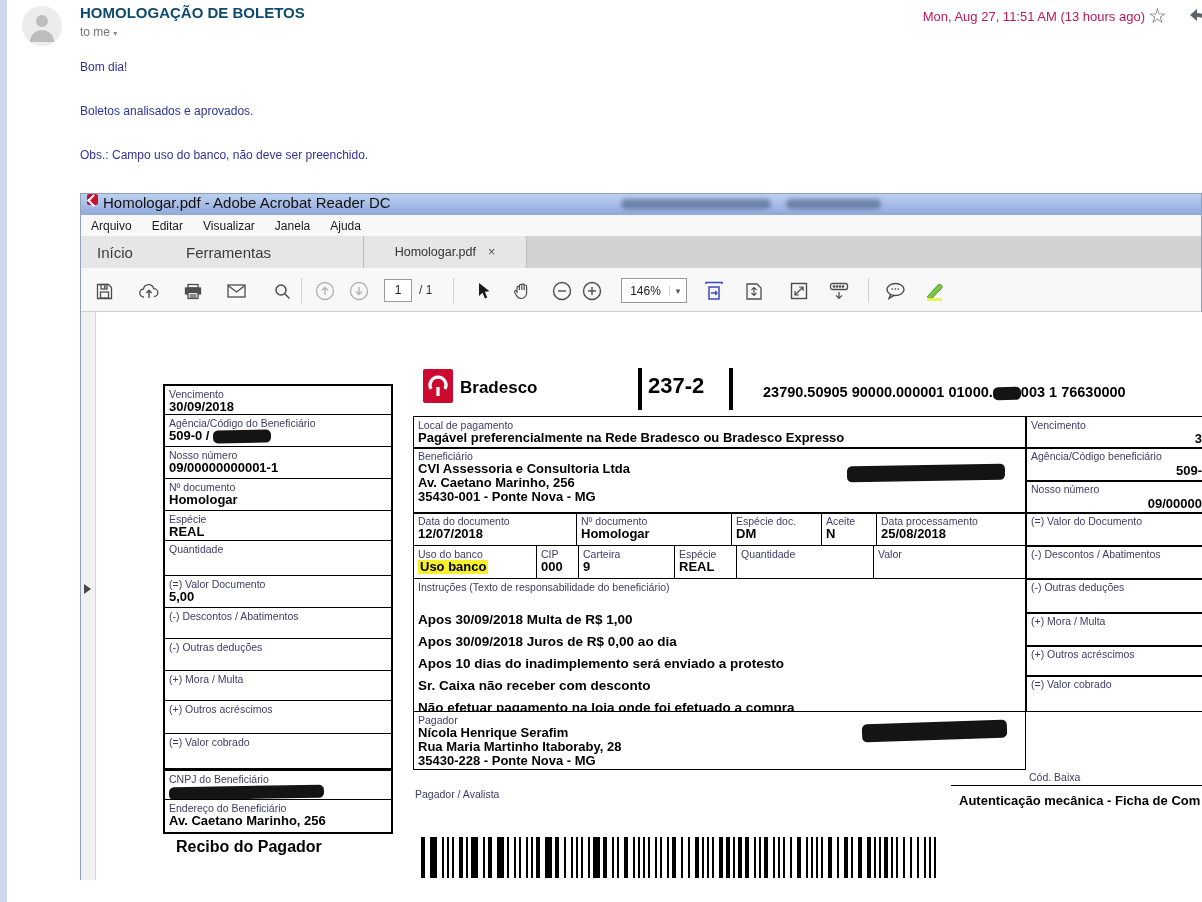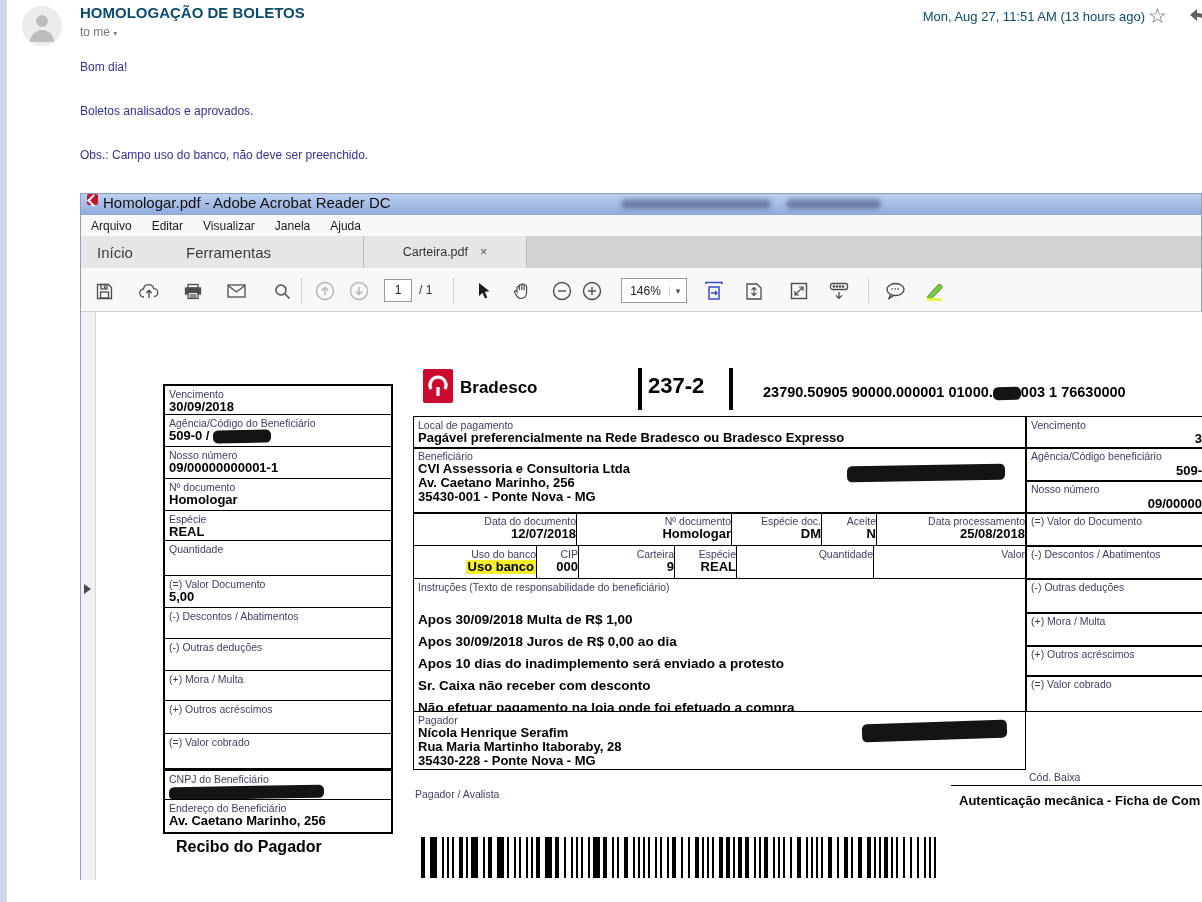--- a/index.html
+++ b/index.html
@@ -4,21 +4,21 @@
 <style>
   html,body{margin:0;padding:0;background:#fff;}
   #page{position:relative;width:1202px;height:902px;background:#fff;overflow:hidden;
         font-family:"Liberation Sans",sans-serif;}
   .abs{position:absolute;}
   
   #left-strip{left:0;top:0;width:7px;height:902px;background:#ccd9ec;}
   .avatar{left:22px;top:6px;width:40px;height:40px;border-radius:50%;background:#ececec;overflow:hidden;}
   .subject{left:80px;top:4px;font-size:15px;font-weight:bold;color:#0c4a6e;}
   .tome{left:80px;top:25px;font-size:12px;color:#757575;}
-  .edate{left:860px;top:9px;width:285px;text-align:right;font-size:13px;color:#0c4a6e;}
+  .edate{left:860px;top:9px;width:285px;text-align:right;font-size:13px;color:#be185d;}
   .star{left:1148px;top:4px;font-size:21px;color:#5f6368;cursor:pointer;}
   .reply-ic{left:1188px;top:8px;}
   .ebody{font-size:12px;color:#32329b;}
   
   #aw{left:80px;top:193px;width:1122px;height:687px;border:1px solid #8fa0bd;box-sizing:border-box;background:#fff;}
   #titlebar{left:0;top:0;width:100%;height:21px;background:linear-gradient(#bcd0f0,#8fa9da);
             display:flex;align-items:flex-start;font-size:15px;color:#101010;}
   .smudge{position:absolute;top:5px;height:10px;border-radius:5px;background:rgba(45,55,95,.45);filter:blur(2px);}
   #menubar{left:0;top:21px;width:100%;height:21px;background:#f8f8f8;display:flex;align-items:center;
            gap:20px;padding-left:10px;box-sizing:border-box;font-size:12px;color:#1a1a1a;}
@@ -46,21 +46,21 @@
         border-top:5px solid transparent;border-bottom:5px solid transparent;cursor:pointer;}
   
   .lbl{font-size:10.5px;color:#3d3d66;line-height:12px;padding:2px 0 0 4px;}
   .val{font-size:13px;font-weight:bold;color:#000;line-height:14px;padding-left:4px;}
   #stub{position:absolute;left:82px;top:72px;width:230px;height:450px;border:2px solid #000;box-sizing:border-box;
         display:flex;flex-direction:column;}
   .srow{border-bottom:1.5px solid #000;box-sizing:border-box;overflow:hidden;}
   .srow:last-child{border-bottom:none;}
   .redact{display:inline-block;background:#141414;border-radius:5px;transform:rotate(-1deg);vertical-align:middle;}
   .bx{position:absolute;border:1.5px solid #000;box-sizing:border-box;overflow:hidden;}
-  .cells{display:flex;height:100%;text-align:right;}
+  .cells{display:flex;height:100%;}
   .cells>div{border-right:1.5px solid #000;box-sizing:border-box;overflow:hidden;}
   .cells>div:last-child{border-right:none;}
   .hl{background:#f7ef2a;display:inline-block;padding:0 2px;}
   .bigline{font-size:14.5px;font-weight:bold;white-space:nowrap;color:#000;}
   .instr-line{font-size:13.5px;font-weight:bold;color:#000;line-height:22px;padding-left:4px;}
   #barcode{position:absolute;left:340px;top:525px;width:515px;height:41px;overflow:hidden;}
   #barcode span{position:absolute;top:0;bottom:0;background:#000;}
   svg{display:block;}
 </style>
 </head>
@@ -105,21 +105,21 @@
       <span>Editar</span>
       <span>Visualizar</span>
       <span>Janela</span>
       <span>Ajuda</span>
     </div>
     <div class="abs" id="tabbar">
       <div class="fill"></div>
       <div class="ptab" style="left:16px;">Início</div>
       <div class="ptab" style="left:105px;">Ferramentas</div>
       <div id="doctab">
-        <span>Carteira.pdf</span>
+        <span>Homologar.pdf</span>
         <span style="color:#555;">×</span>
       </div>
     </div>
     <div class="abs" id="toolbar">
       <span class="tbtn" style="left:12px;">
         <svg width="17" height="17" viewBox="0 0 17 17" fill="none" stroke="#4d4d4d" stroke-width="1.3">
             <path d="M1.5 1.5 h11 l3 3 v11 h-14 Z"></path>
             <rect x="4.5" y="9" width="8" height="6"></rect>
             <rect x="5" y="1.5" width="6" height="4.5"></rect>
             <line x1="8.7" y1="2.5" x2="8.7" y2="5.5" stroke-width="1.6"></line>

